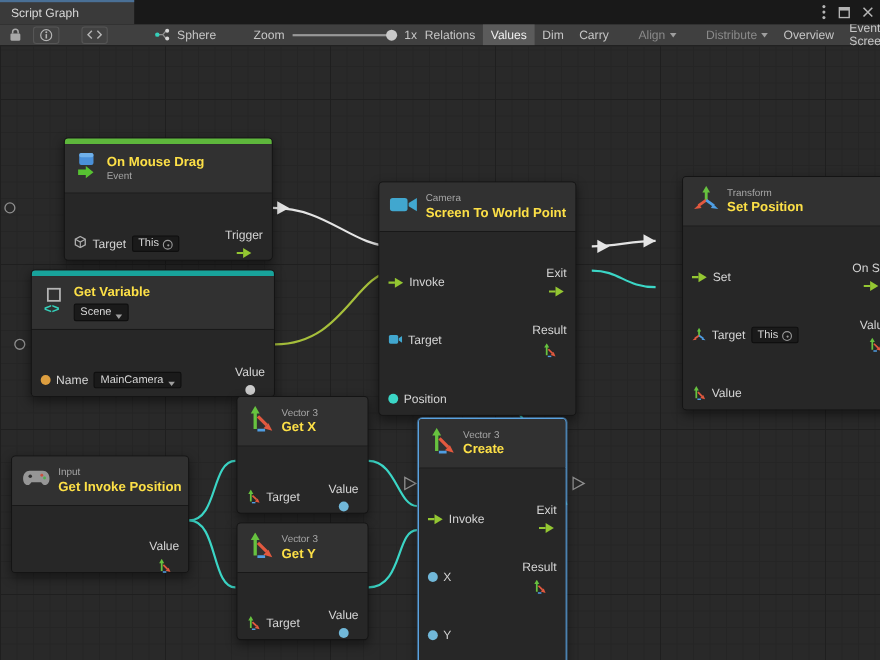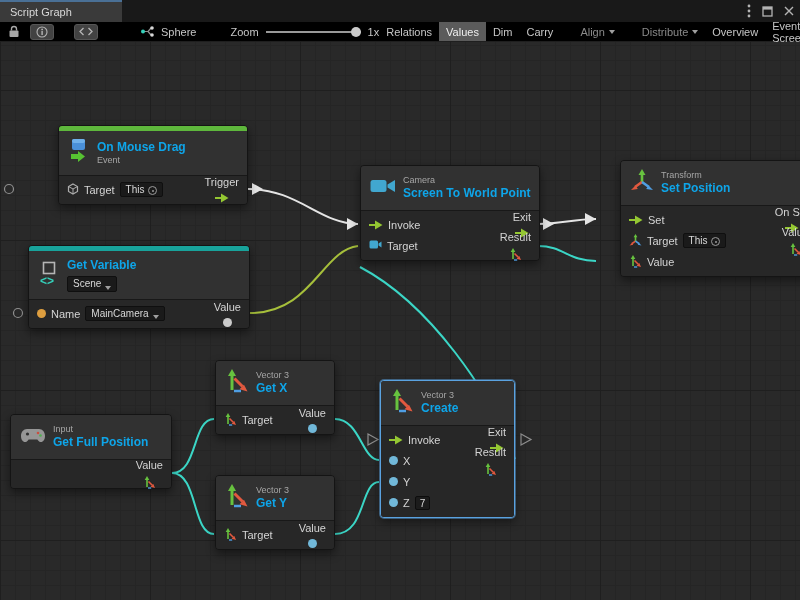--- a/index.html
+++ b/index.html
@@ -8,21 +8,21 @@
   .app { position:relative; width:800px; height:600px; background:#191919; overflow:hidden; }
 
   
   .titlebar { position:relative; height:22px; background:#191919; display:flex; }
   .tab { width:122px; height:22px; background:#3a3a3a; border-top:2px solid #4a7096;
          display:flex; align-items:center; padding:0 10px; font-size:11px; color:#d8d8d8; }
   .win-controls { position:absolute; right:6px; top:0; height:22px; display:flex; align-items:center; gap:11px; }
   .wc { display:flex; align-items:center; justify-content:center; }
 
   
-  .toolbar { height:20px; background:#000000; border-bottom:1px solid #1f1f1f;
+  .toolbar { height:20px; background:#404040; border-bottom:1px solid #1f1f1f;
              display:flex; align-items:center; font-size:11px; color:#c6c6c6; }
   .lock { margin:0 10px 0 8px; display:flex; align-items:center; }
   .ibtn { display:inline-flex; align-items:center; justify-content:center; height:16px; min-width:24px;
           border:1px solid #565656; border-radius:3px; background:#424242; margin-right:8px; }
   .ibtn.code { margin-left:12px; }
   .sphere { display:flex; align-items:center; gap:6px; margin-left:34px; }
   .zoom { display:flex; align-items:center; gap:7px; margin-left:34px; }
   .slider { position:relative; width:95px; height:12px; }
   .track { position:absolute; left:0; right:0; top:5px; height:2px; background:#999; }
   .handle { position:absolute; left:85px; top:1px; width:10px; height:10px; border-radius:50%; background:#cacaca; }
@@ -48,23 +48,23 @@
   .node { position:absolute; z-index:2; background:#272727; border:1px solid #141414; border-radius:4px;
           box-shadow:0 4px 10px rgba(0,0,0,.45); }
   .node.selected { border-color:#5aa2e0; box-shadow:0 0 0 1px rgba(90,162,224,.5), 0 4px 10px rgba(0,0,0,.45); }
   .strip { height:5px; border-radius:3px 3px 0 0; }
   .head { display:flex; align-items:center; gap:7px; padding:0 9px; height:44px; background:#313131;
           border-radius:3px 3px 0 0; }
   .has-strip .head { border-radius:0; }
   .head.gv { height:48px; }
   .htxt { display:flex; flex-direction:column; justify-content:center; line-height:1.2; }
   .ntype { font-size:9px; color:#a6a6a6; }
-  .ntitle { font-size:12px; font-weight:bold; color:#0ea5e9; white-space:nowrap; }
+  .ntitle { font-size:12px; font-weight:bold; color:#fde047; white-space:nowrap; }
   .body { border-top:1px solid #181818; background:#272727; padding:3px 0 4px; border-radius:0 0 3px 3px; }
-  .row { display:flex; align-items:center; height:21px; padding:0 8px; font-size:11px; color:#d4d4d4; }
+  .row { display:flex; align-items:center; height:21px; padding:0 8px; font-size:11px; color:#d4d4d4;margin-top:32px; }
   .pl, .pr { display:flex; align-items:center; gap:5px; white-space:nowrap; }
   .pr { margin-left:auto;flex-direction:column; }
   .dot { width:9px; height:9px; border-radius:50%; display:inline-block; }
   .dot.gray { background:#cbcbcb; } .dot.orange { background:#dd9e3f; }
   .dot.blue { background:#71b8d9; } .dot.teal { background:#3bd6c6; }
   .chip { display:inline-flex; align-items:flex-end; gap:4px; background:#1a1a1a; border:1px solid #0f0f0f;
           border-radius:2px; padding:1px 5px; font-size:10px; color:#d8d8d8; }
   .scope-chip { margin-top:2px; align-self:flex-start; }
   .gv .htxt { gap:1px; }
   .picker { width:9px; height:9px; border:1px solid #9a9a9a; border-radius:50%; position:relative; display:inline-block; }
@@ -231,21 +231,21 @@
             <span>Trigger</span>
             <svg width="14" height="10" viewBox="0 0 14 10">
                 <path d="M0 5h6" stroke="#94c732" stroke-width="2"></path>
                 <path d="M6 .5L13.5 5 6 9.5z" fill="#94c732"></path>
               </svg>
           </div>
         </div>
       </div>
     </div>
 
-    <div class="node" style="left:360px;top:123px;width:180px">
+    <div class="node" style="left:344px;top:123px;width:180px">
       <div class="head">
         <span>
           <svg width="26" height="18" viewBox="0 0 26 18">
               <rect x="0.5" y="3" width="16" height="12" rx="2.5" fill="#41a7cf"></rect>
               <path d="M17.5 7.5L25 3v12l-7.5-4.5z" fill="#41a7cf"></path>
             </svg>
         </span>
         <div class="htxt">
           <span class="ntype">Camera</span>
           <span class="ntitle">Screen To World Point</span>
@@ -282,20 +282,26 @@
             <span>Result</span>
             <svg width="13" height="13" viewBox="0 0 13 13">
                 <path d="M4 11V3.5" stroke="#67c23f" stroke-width="1.6"></path>
                 <path d="M4 0L1.7 4h4.6z" fill="#67c23f"></path>
                 <path d="M5.5 5.5l3.8 3.8" stroke="#e2593f" stroke-width="1.6"></path>
                 <path d="M12 12L7.6 10.8l2.7-2.7z" fill="#e2593f"></path>
                 <path d="M5 12h3.2" stroke="#4f9ee3" stroke-width="1.4"></path>
               </svg>
           </div>
         </div>
+        <div class="row">
+          <div class="pl">
+            <span class="dot teal"></span>
+            <span>Position</span>
+          </div>
+        </div>
       </div>
     </div>
 
     <div class="node" style="left:620px;top:118px;width:198px">
       <div class="head">
         <span>
           <svg width="24" height="24" viewBox="0 0 24 24">
               <path d="M12 13V5" stroke="#67c23f" stroke-width="2.6"></path>
               <path d="M12 0L8.5 6h7z" fill="#67c23f"></path>
               <path d="M12 13L5 18" stroke="#e2593f" stroke-width="2.6"></path>
@@ -545,21 +551,21 @@
         <span>
           <svg width="26" height="17" viewBox="0 0 26 17">
               <path d="M7 2h12c3.5 0 6 3 6 7 0 3.5-1.8 6-4 6-1.6 0-2.7-1.2-3.6-2.6h-8.8C7.7 13.8 6.6 15 5 15c-2.2 0-4-2.5-4-6 0-4 2.5-7 6-7z" fill="#969696"></path>
               <circle cx="7.5" cy="7" r="1.6" fill="#2f2f2f"></circle>
               <circle cx="18" cy="6" r="1.3" fill="#c94f3f"></circle>
               <circle cx="20.5" cy="8.5" r="1.3" fill="#4fae4f"></circle>
             </svg>
         </span>
         <div class="htxt">
           <span class="ntype">Input</span>
-          <span class="ntitle">Get Full Position</span>
+          <span class="ntitle">Get Invoke Position</span>
         </div>
       </div>
       <div class="body">
         <div class="row">
           <div class="pr">
             <span>Value</span>
             <svg width="13" height="13" viewBox="0 0 13 13">
                 <path d="M4 11V3.5" stroke="#67c23f" stroke-width="1.6"></path>
                 <path d="M4 0L1.7 4h4.6z" fill="#67c23f"></path>
                 <path d="M5.5 5.5l3.8 3.8" stroke="#e2593f" stroke-width="1.6"></path>

